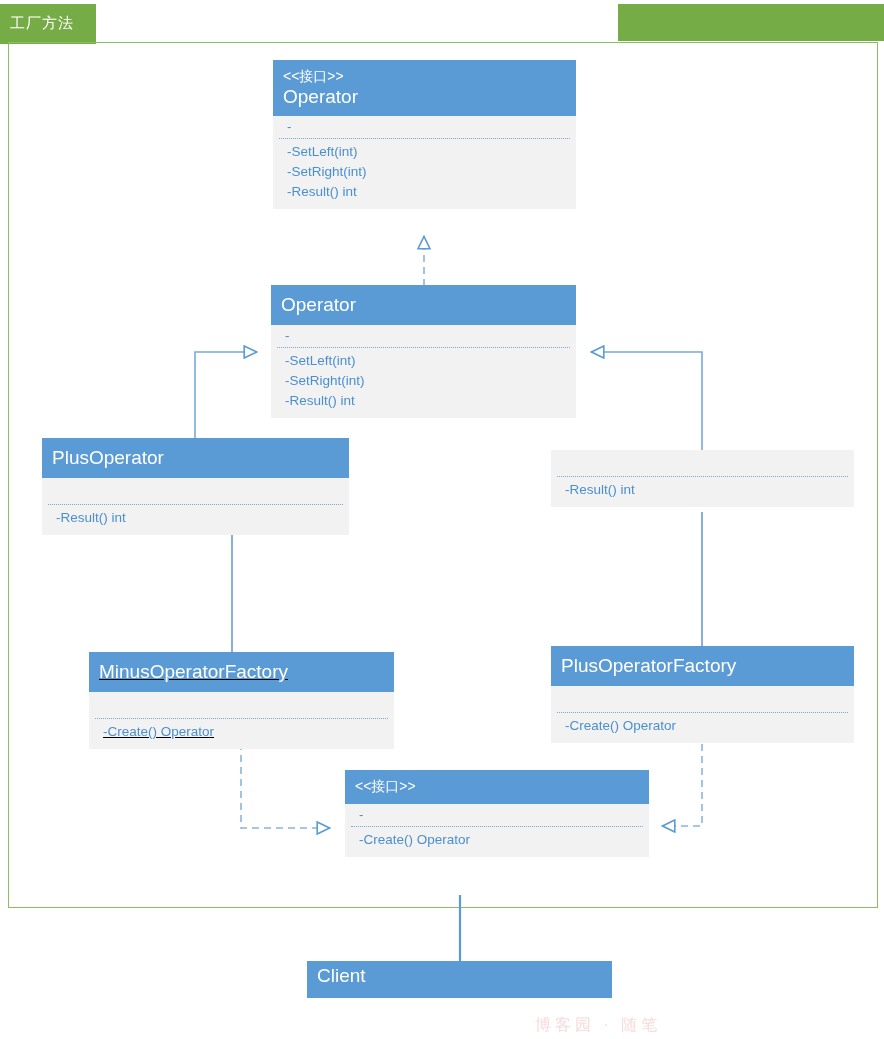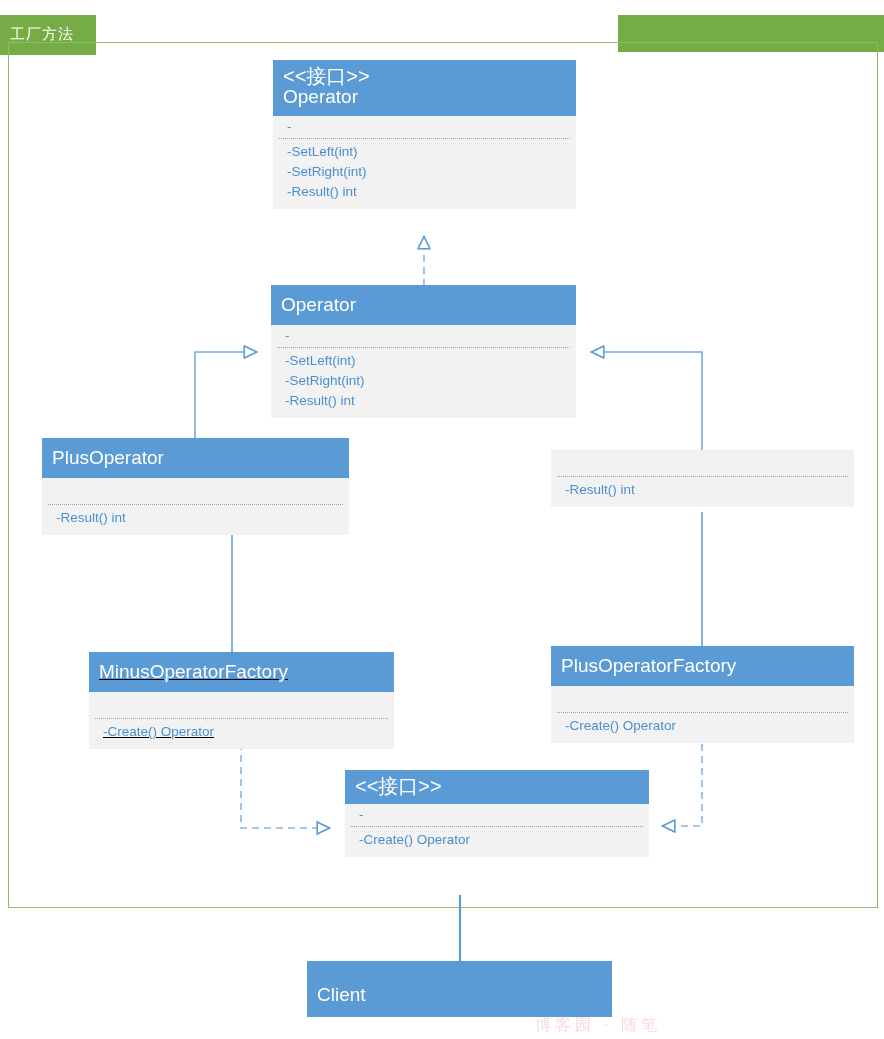--- a/index.html
+++ b/index.html
@@ -19,21 +19,20 @@
     left: 0;
     top: 0;
     width: 884px;
     height: 1039px;
   }
   
   .header-tab {
     position: absolute;
     background: #76ac45;
     box-sizing: border-box;
-    margin-top: 11px;
   }
   .header-tab-label {
     color: #ffffff;
     font-size: 15px;
     line-height: 1;
     position: absolute;
     left: 10px;
     top: 11px;
     white-space: nowrap;
     letter-spacing: 1px;
@@ -54,21 +53,21 @@
     position: absolute;
     box-sizing: border-box;
   }
   .uml-header {
     background: #5b9bd5;
     color: #ffffff;
     box-sizing: border-box;
     padding: 6px 10px 8px 10px;
   }
   .uml-stereotype {
-    font-size: 20px;
+    font-size: 14px;
     line-height: 20px;
     color: #ffffff;
     white-space: nowrap;
   }
   .uml-name {
     font-size: 19px;
     line-height: 22px;
     color: #ffffff;
     white-space: nowrap;
   }
@@ -263,20 +262,20 @@
         <div class="uml-line">-</div>
       </div>
       <div class="uml-sep"></div>
       <div class="uml-ops">
         <div class="uml-line">-Create() Operator</div>
       </div>
     </div>
   </div>
 
   <div class="uml-class" style="left:307px; top:961px; width:305px;">
-    <div class="uml-header" style="padding-top:23px; padding-bottom:11px;">
+    <div class="uml-header" style="padding-top:4px; padding-bottom:11px;">
       <div class="uml-name">Client</div>
     </div>
   </div>
 
   <div class="watermark">博客园 · 随笔</div>
 
 </div>
 
 </body></html>

